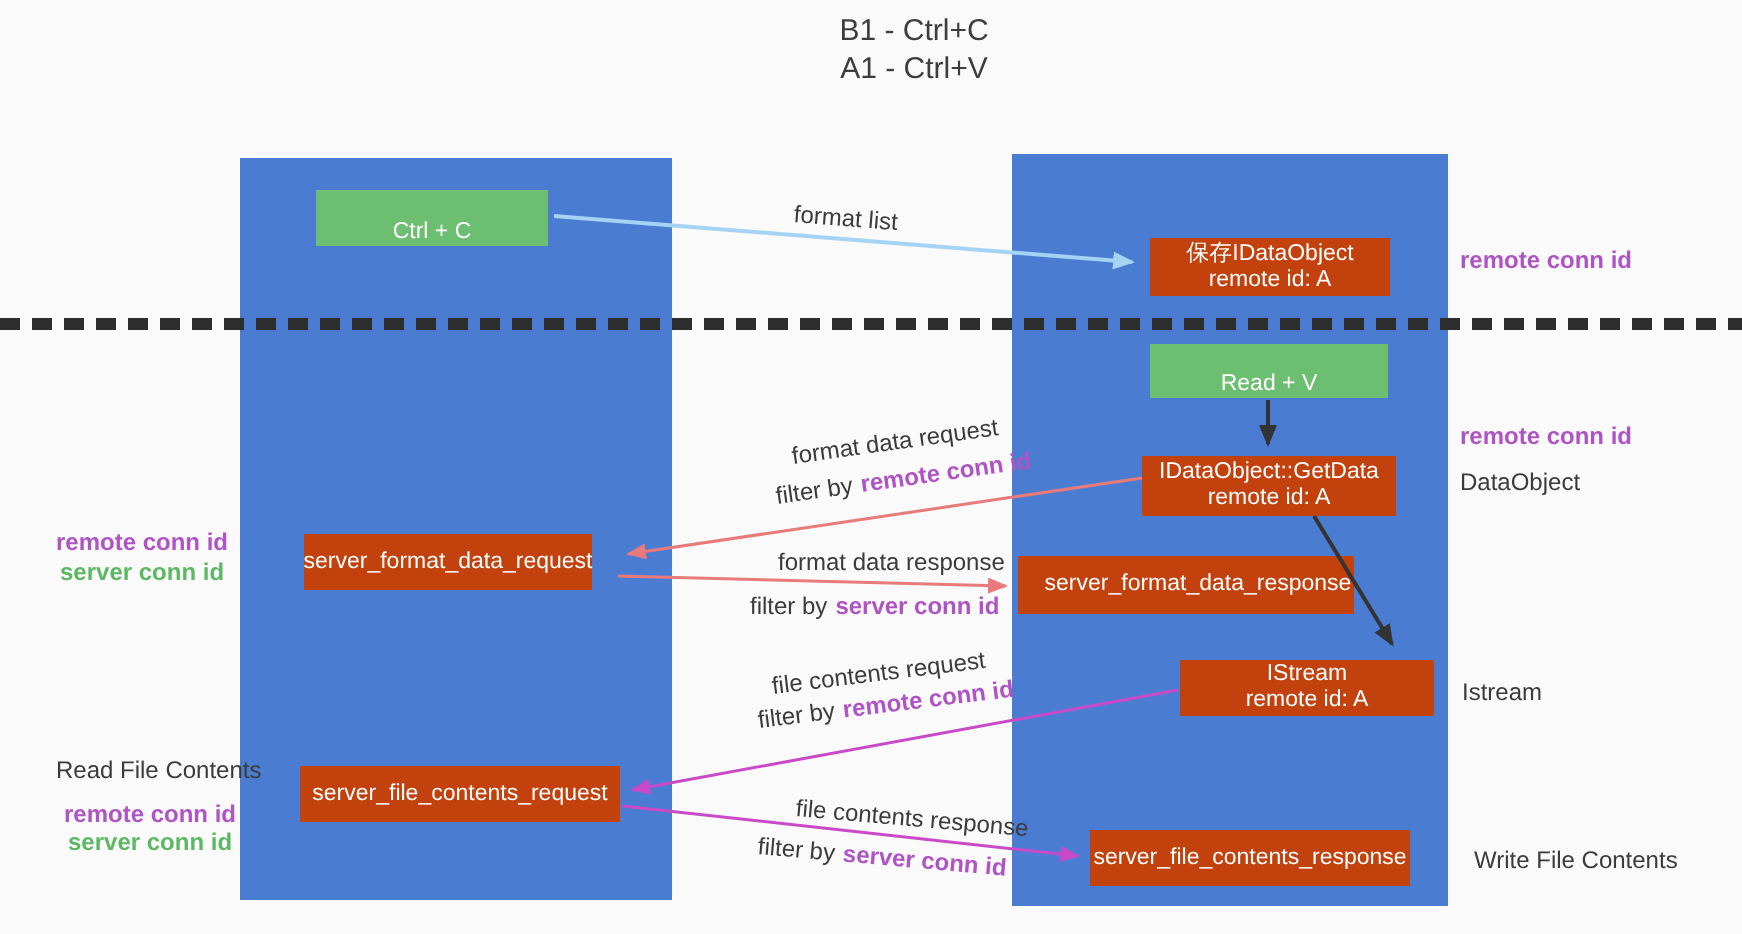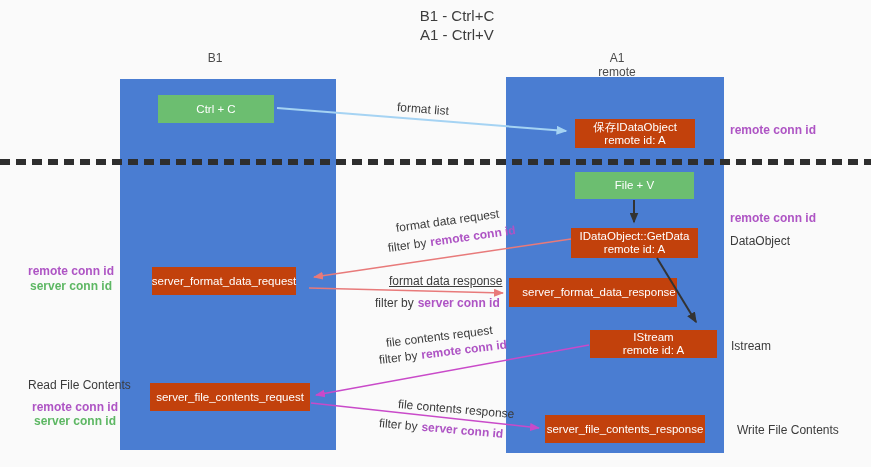--- a/index.html
+++ b/index.html
@@ -8,64 +8,59 @@
     font-family:"Liberation Sans", sans-serif; overflow:hidden;
   }
   .abs { position:absolute; }
   .title { left:0; right:0; top:6px; text-align:center; font-size:15px; color:#3d3d3d; line-height:19px;margin-left:43px; }
   .colhdr { width:140px; text-align:center; font-size:12px; color:#4a4a4a; line-height:14px; }
   .column { background:#4a7dd2; }
   .dashes { left:0; top:159px; width:871px; height:6px;
     background:repeating-linear-gradient(90deg,#2e2e2e 0 10px, rgba(0,0,0,0) 10px 16px); }
   .box { display:flex; flex-direction:column; align-items:center; justify-content:center;
     color:#ffffff; font-size:11.5px; text-align:center; line-height:13px; white-space:nowrap; }
-  .green { background:#6cbe70; }
+  .green { background:#6cbe70;justify-content:flex-end; }
   .orange { background:#c2410c; }
   .lbl { font-size:12px; white-space:nowrap; line-height:14px; }
   .purple { color:#ae54c4; font-weight:bold; }
   .greenlbl { color:#5db763; font-weight:bold; }
   .blacklbl { color:#3b3b3b; }
   .rot { transform-origin:left center; }
   .filter .id { margin-left:4px; }
   svg.arrows { left:0; top:0; pointer-events:none; }
 </style>
 </head>
 <body>
 
 <div class="canvas">
 
   <div class="abs title">
     <div>B1 - Ctrl+C</div>
     <div>A1 - Ctrl+V</div>
   </div>
 
   <div class="abs colhdr" style="left:145px; top:51px;">
-    <div>B1</div>
-  </div>
-  <div class="abs colhdr" style="left:547px; top:51px;">
-    <div>A1</div>
-    <div>remote</div>
   </div>
 
   <div class="abs column" style="left:120px; top:79px; width:216px; height:371px;"></div>
   <div class="abs column" style="left:506px; top:77px; width:218px; height:376px;"></div>
 
   <div class="abs dashes"></div>
 
   <div class="abs box green" style="left:158px; top:95px; width:116px; height:28px;">
     <div>Ctrl + C</div>
   </div>
 
   <div class="abs box orange" style="left:575px; top:119px; width:120px; height:29px;">
     <div>保存IDataObject</div>
     <div>remote id: A</div>
   </div>
 
   <div class="abs box green" style="left:575px; top:172px; width:119px; height:27px;">
-    <div>File + V</div>
+    <div>Read + V</div>
   </div>
 
   <div class="abs box orange" style="left:571px; top:228px; width:127px; height:30px;">
     <div>IDataObject::GetData</div>
     <div>remote id: A</div>
   </div>
 
   <div class="abs box orange" style="left:152px; top:267px; width:144px; height:28px;">
     <div>server_format_data_request</div>
   </div>
@@ -99,21 +94,21 @@
   <div class="abs lbl purple" style="left:32px; top:400px;">remote conn id</div>
   <div class="abs lbl greenlbl" style="left:34px; top:414px;">server conn id</div>
 
   <div class="abs lbl blacklbl rot" style="left:397px; top:100px; transform:rotate(4.5deg);">format list</div>
 
   <div class="abs lbl blacklbl rot" style="left:396px; top:221px; transform:rotate(-8deg);">format data request</div>
   <div class="abs lbl blacklbl rot filter" style="left:388px; top:241px; transform:rotate(-8deg);">
     <span>filter by</span><span class="purple id">remote conn id</span>
   </div>
 
-  <div class="abs lbl blacklbl" style="left:389px; top:274px;text-decoration:underline;">format data response</div>
+  <div class="abs lbl blacklbl" style="left:389px; top:274px;">format data response</div>
   <div class="abs lbl blacklbl filter" style="left:375px; top:296px;">
     <span>filter by</span><span class="purple id">server conn id</span>
   </div>
 
   <div class="abs lbl blacklbl rot" style="left:386px; top:336px; transform:rotate(-7deg);">file contents request</div>
   <div class="abs lbl blacklbl rot filter" style="left:379px; top:353px; transform:rotate(-7deg);">
     <span>filter by</span><span class="purple id">remote conn id</span>
   </div>
 
   <div class="abs lbl blacklbl rot" style="left:398px; top:397px; transform:rotate(5deg);">file contents response</div>

